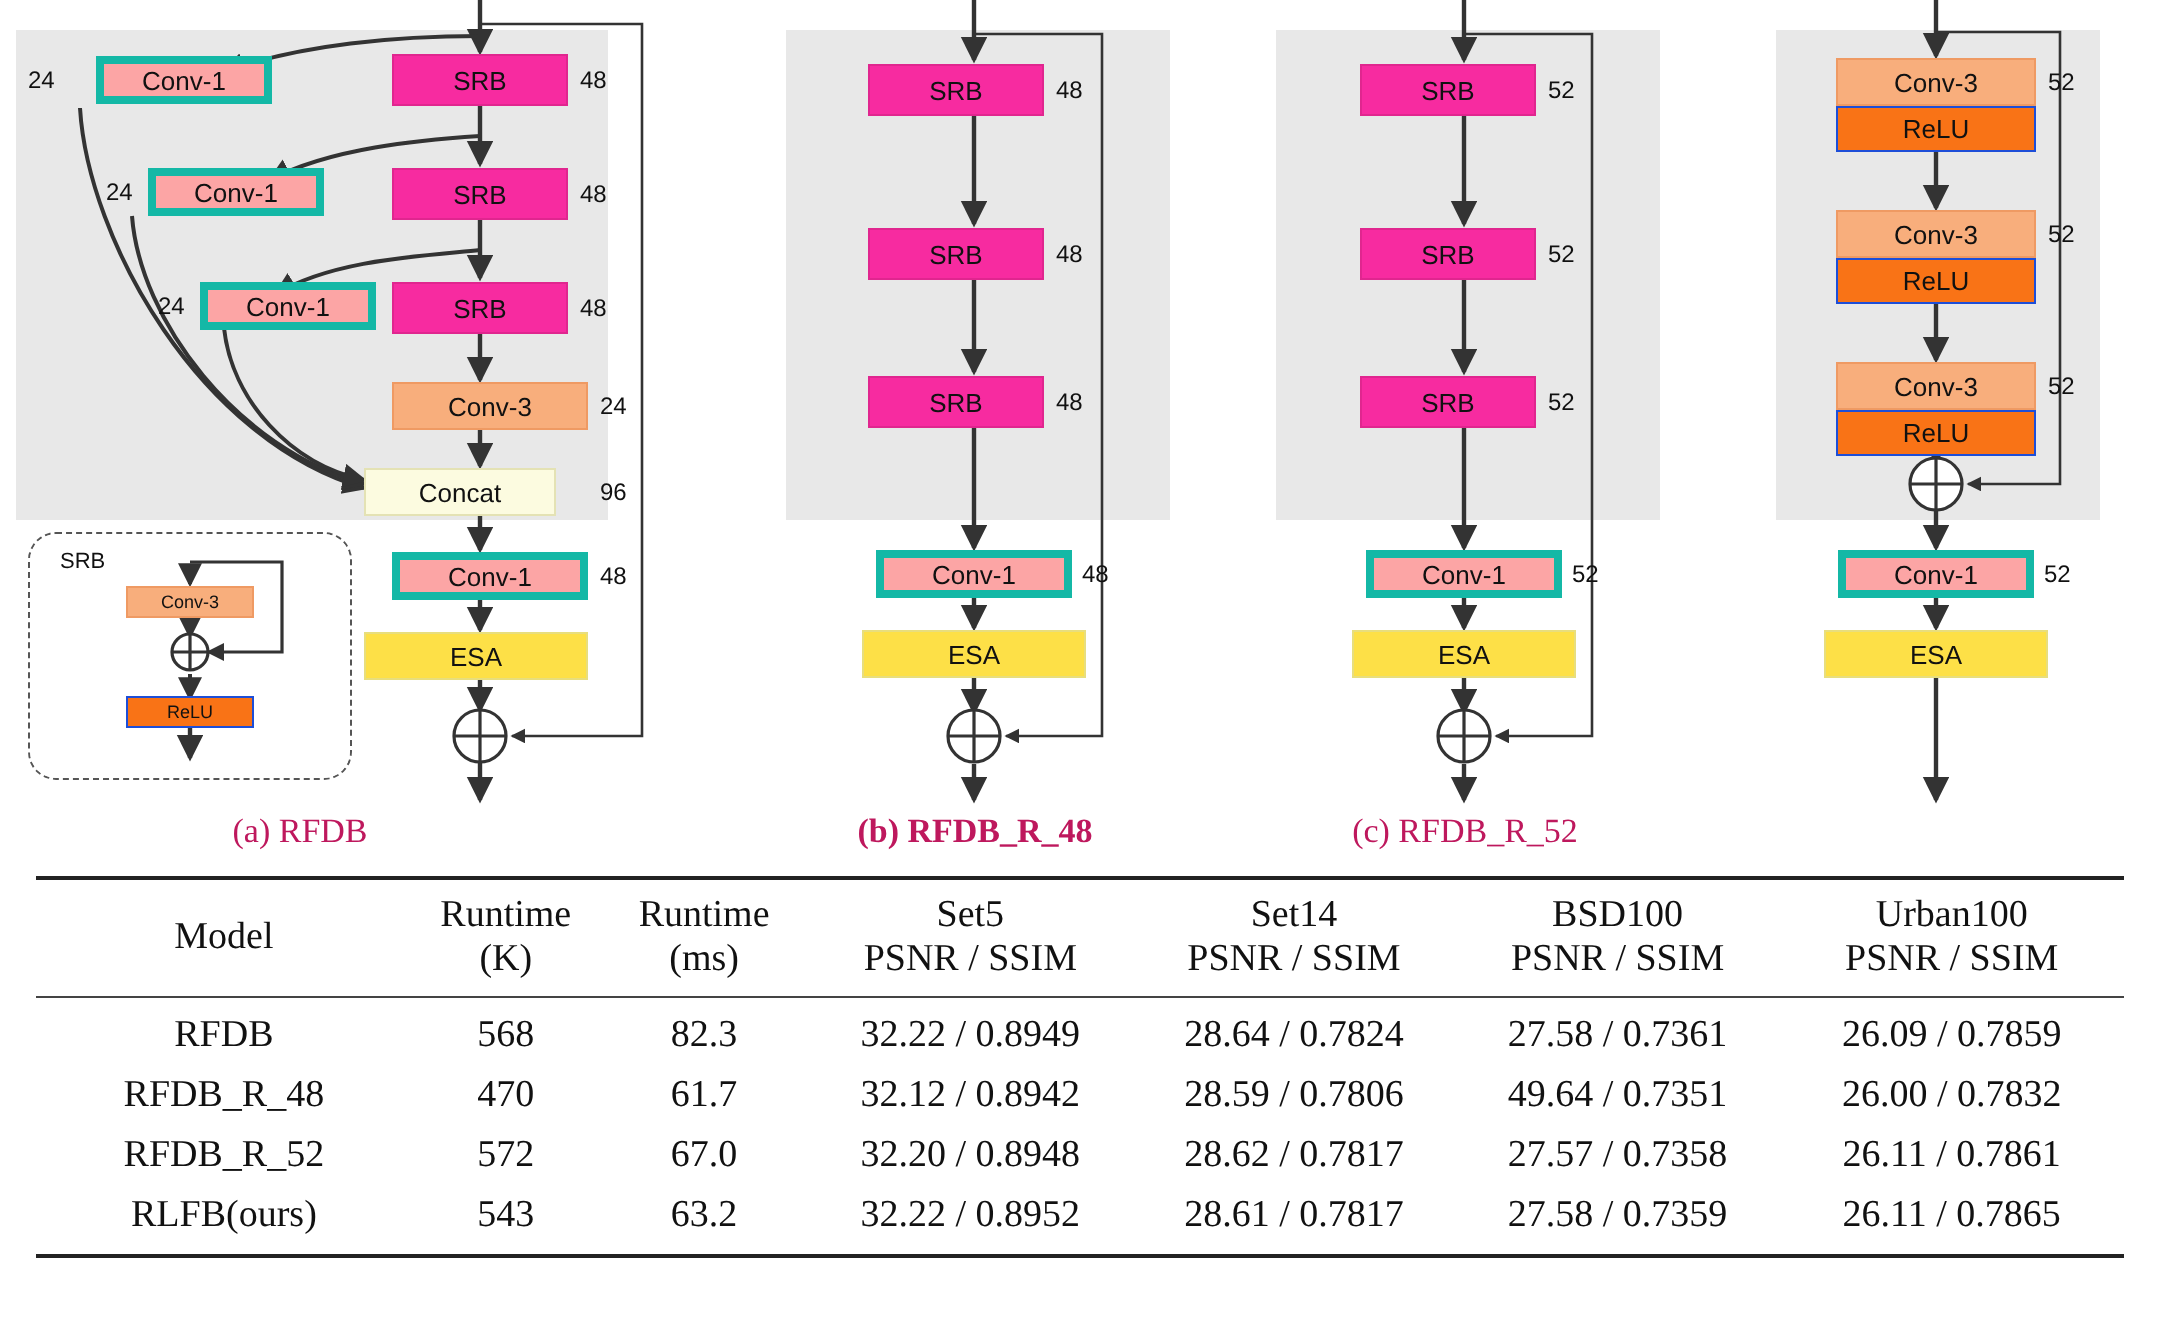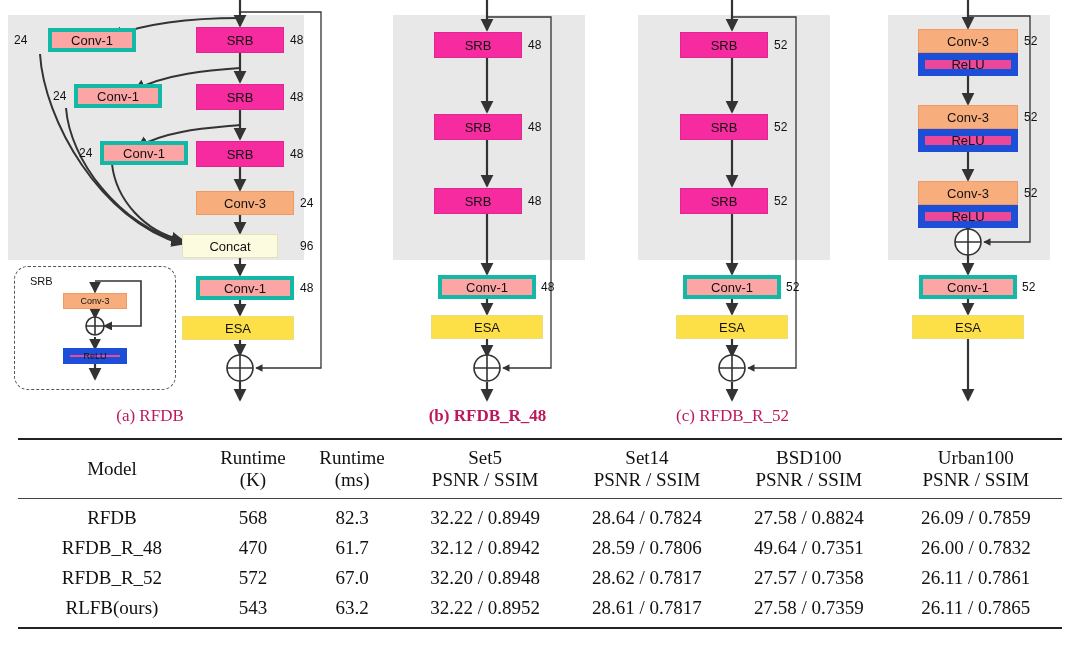--- a/index.html
+++ b/index.html
@@ -16,21 +16,21 @@
 
   
   .blk{position:absolute;box-sizing:border-box;display:flex;
        align-items:center;justify-content:center;
        font-size:13px;color:#111;line-height:1;}
   .blk.srb{background:#f72ba0;border:1px solid #e0268f;color:#111;font-weight:400;}
   .blk.conv1{background:#fca5a5;border:4px solid #14b8a6;}
   .blk.conv3{background:#f8ae7c;border:1px solid #ef9a63;}
   .blk.concat{background:#fcfbe0;border:1px solid #e4e2b4;}
   .blk.esa{background:#fde047;border:1px solid #e8de7d;}
-  .blk.relu{background:#ec4899;border:7px solid #1d4ed8;}
+  .blk.relu{background:#f97316;border:1px solid #1d4ed8;}
 
   .chlabel{position:absolute;font-size:11px;color:#111;line-height:1;}
   .chlabel.big{font-size:12px;}
 
   .srbbox{position:absolute;border:1.6px dashed #555;border-radius:14px;
           background:transparent;}
   .srbbox-title{position:absolute;font-size:11px;color:#111;}
 
   .subcap{position:absolute;font-family:"Liberation Serif", serif;
           font-size:17px;color:#be185d;text-align:center;}
@@ -289,21 +289,21 @@
         </th>
       </tr>
     </thead>
     <tbody>
       <tr class="rule-mid">
         <td>RFDB</td>
         <td>568</td>
         <td>82.3</td>
         <td>32.22 / 0.8949</td>
         <td>28.64 / 0.7824</td>
-        <td>27.58 / 0.8824</td>
+        <td>27.58 / 0.7361</td>
         <td>26.09 / 0.7859</td>
       </tr>
       <tr>
         <td>RFDB_R_48</td>
         <td>470</td>
         <td>61.7</td>
         <td>32.12 / 0.8942</td>
         <td>28.59 / 0.7806</td>
         <td>49.64 / 0.7351</td>
         <td>26.00 / 0.7832</td>

